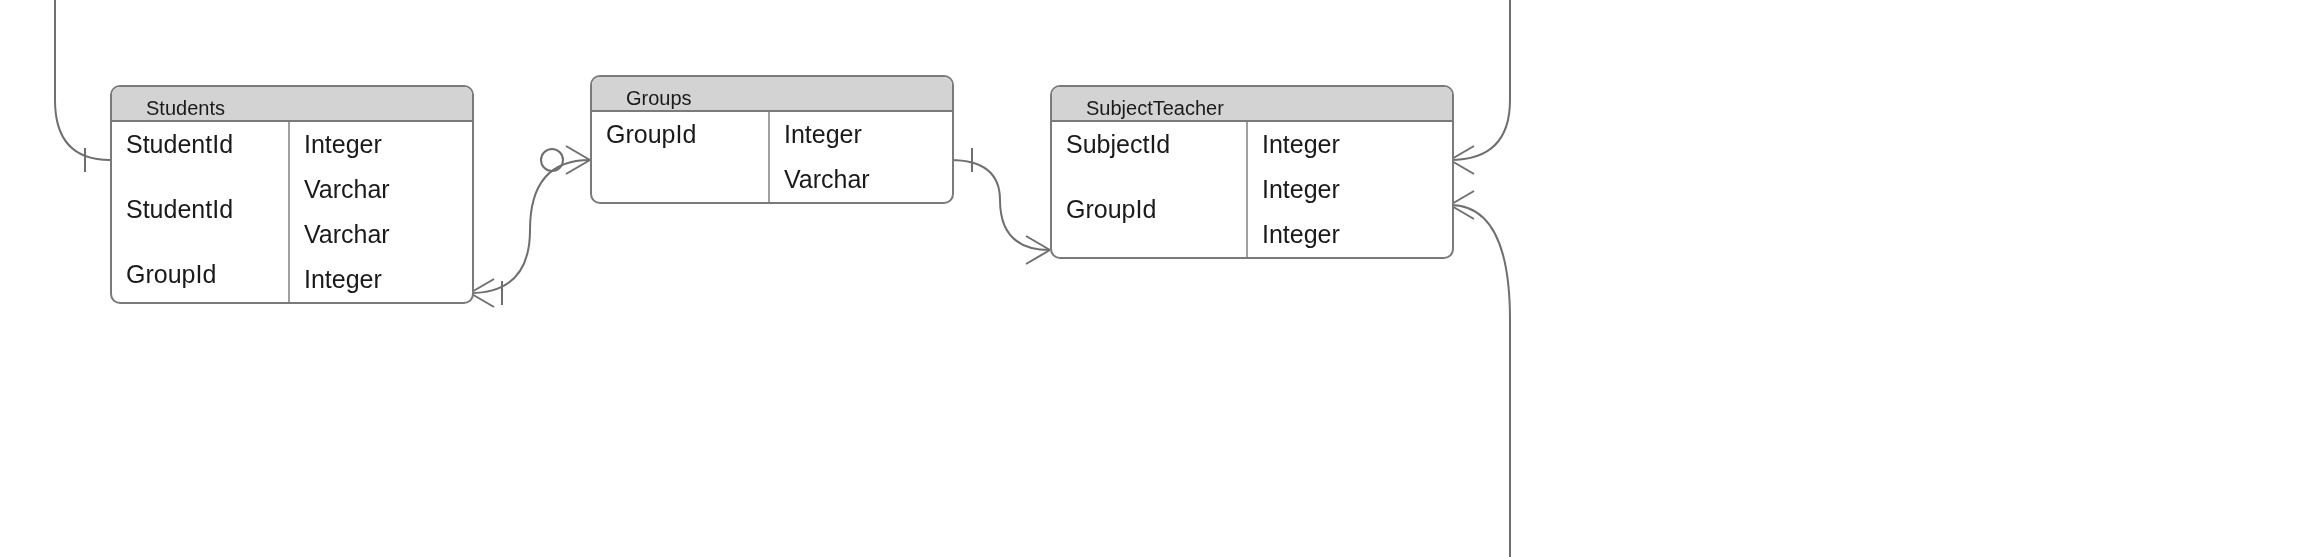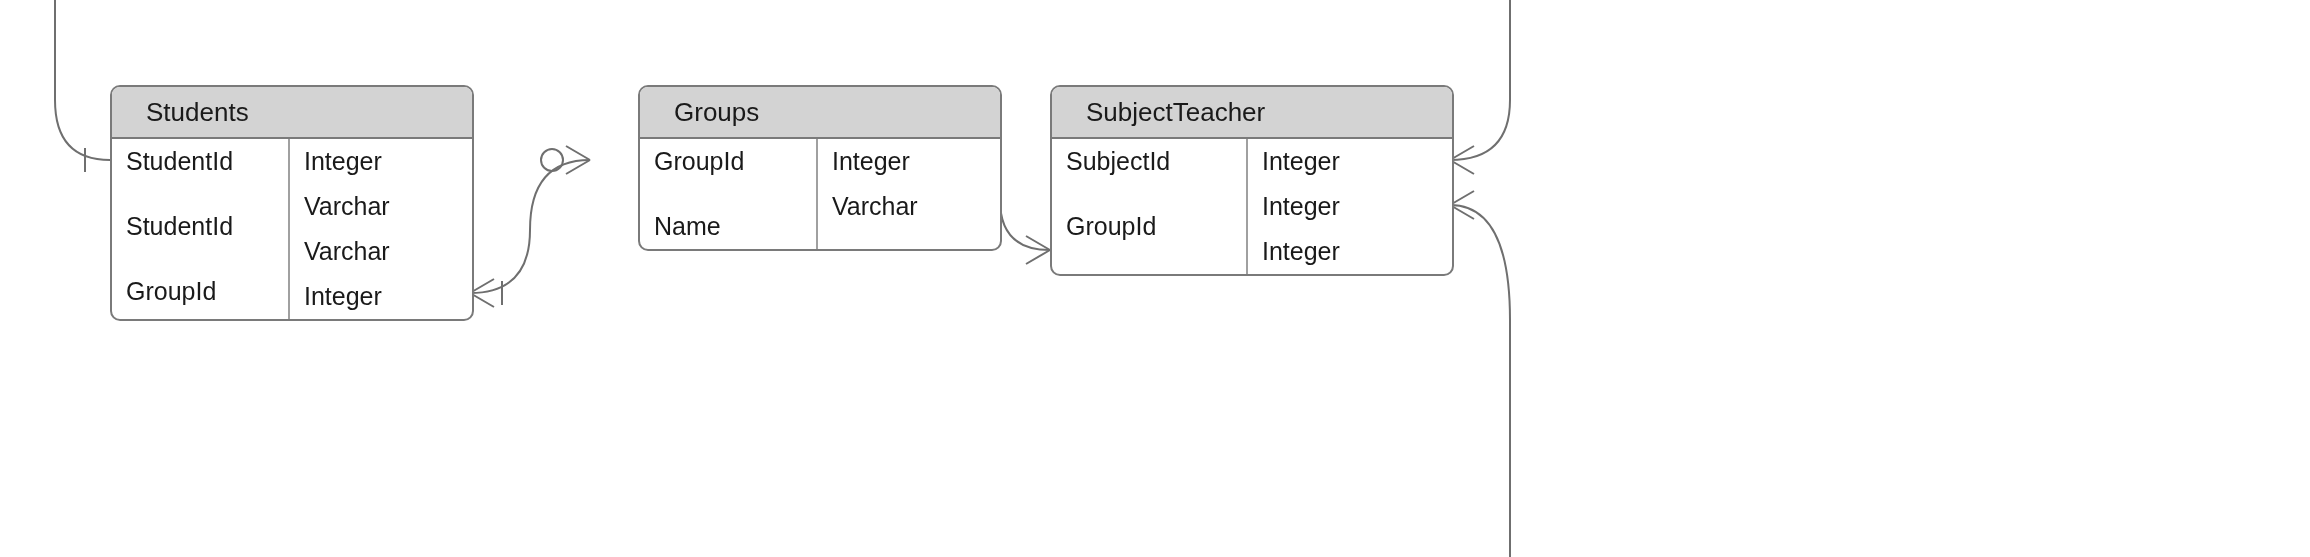--- a/index.html
+++ b/index.html
@@ -27,22 +27,22 @@
   .entity {
     position: absolute;
     border: 2px solid #7a7a7a;
     border-radius: 10px;
     background: #ffffff;
     overflow: hidden;
   }
   .entity .header {
     background: #d3d3d3;
     border-bottom: 2px solid #7a7a7a;
-    padding: 10px 0 9px 34px;
-    font-size: 26px;
+    padding: 10px 0 0 34px;
+    font-size: 20px;
   }
   .entity .body {
     display: flex;
   }
   .entity .col {
     display: flex;
     flex-direction: column;
   }
   .entity .col.names {
     border-right: 2px solid #a0a0a0;
@@ -52,21 +52,21 @@
     padding: 8px 14px 8px 14px;
     font-size: 25px;
     white-space: nowrap;
   }
 
   
   #students { left: 110px; top: 85px;  width: 360px; }
   #students .col.names { width: 176px; }
   #students .col.types { width: 180px; }
 
-  #groups   { left: 590px; top: 85px;  width: 360px; margin-left: 48px; }
+  #groups   { left: 590px; top: 75px;  width: 360px; }
   #groups .col.names { width: 176px; }
   #groups .col.types { width: 180px; }
 
   #subjteacher { left: 1050px; top: 85px;  width: 400px; }
   #subjteacher .col.names { width: 194px; }
   #subjteacher .col.types { width: 202px; }
 </style>
 </head>
 <body>
 
@@ -116,21 +116,20 @@
         <div class="cell">Integer</div>
       </div>
     </div>
   </div>
 
   <div id="groups" class="entity">
     <div class="header">Groups</div>
     <div class="body">
       <div class="col names">
         <div class="cell">GroupId</div>
-        <div class="cell">Name</div>
       </div>
       <div class="col types">
         <div class="cell">Integer</div>
         <div class="cell">Varchar</div>
       </div>
     </div>
   </div>
 
   <div id="subjteacher" class="entity">
     <div class="header">SubjectTeacher</div>

